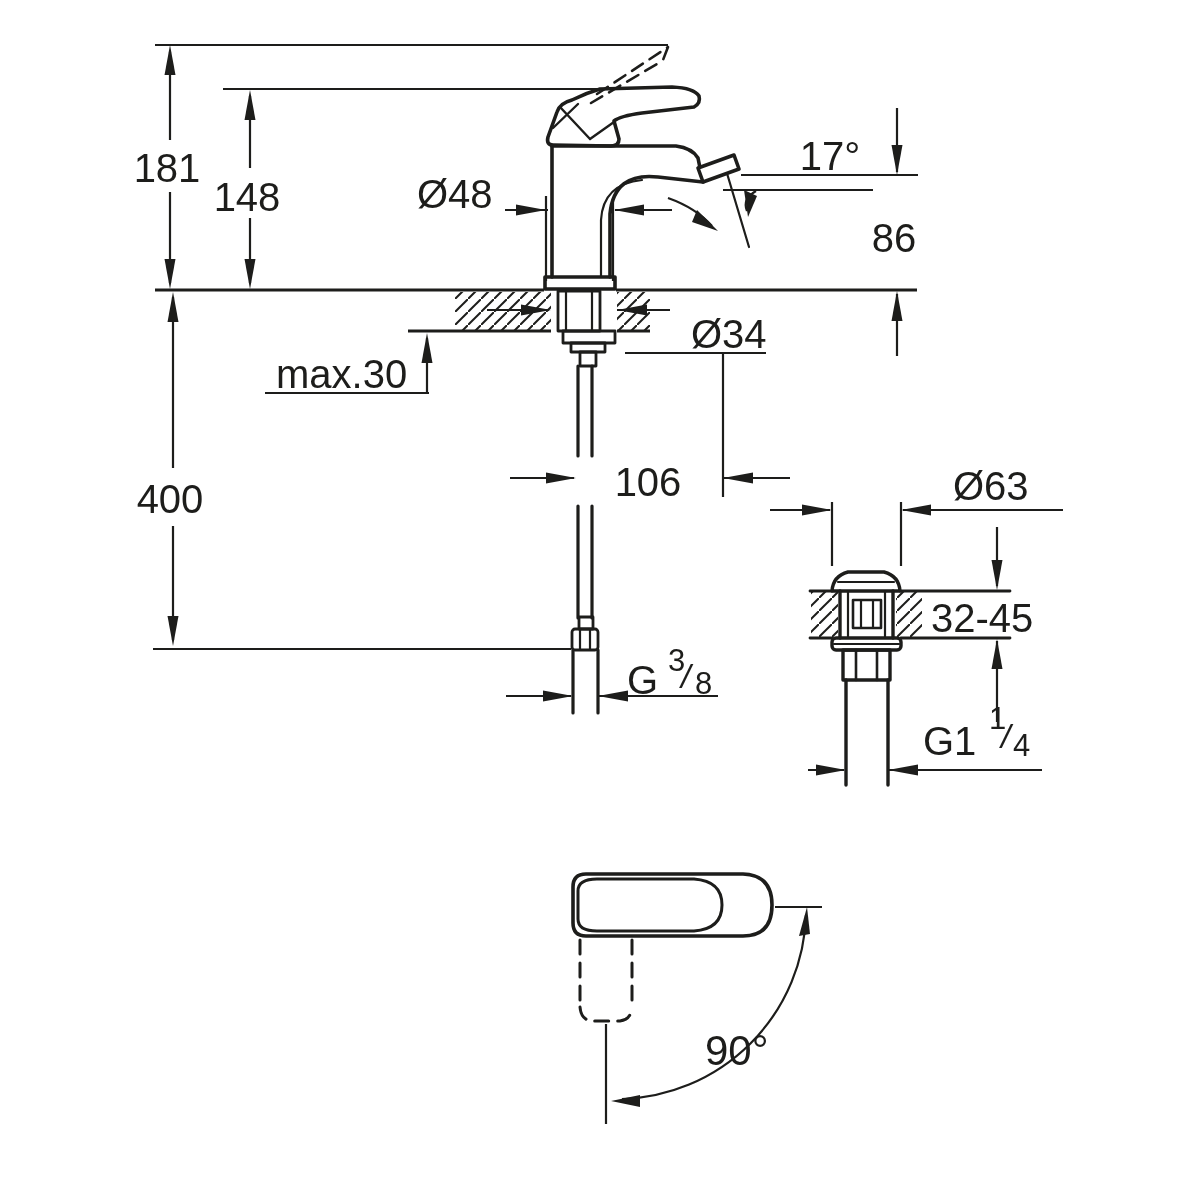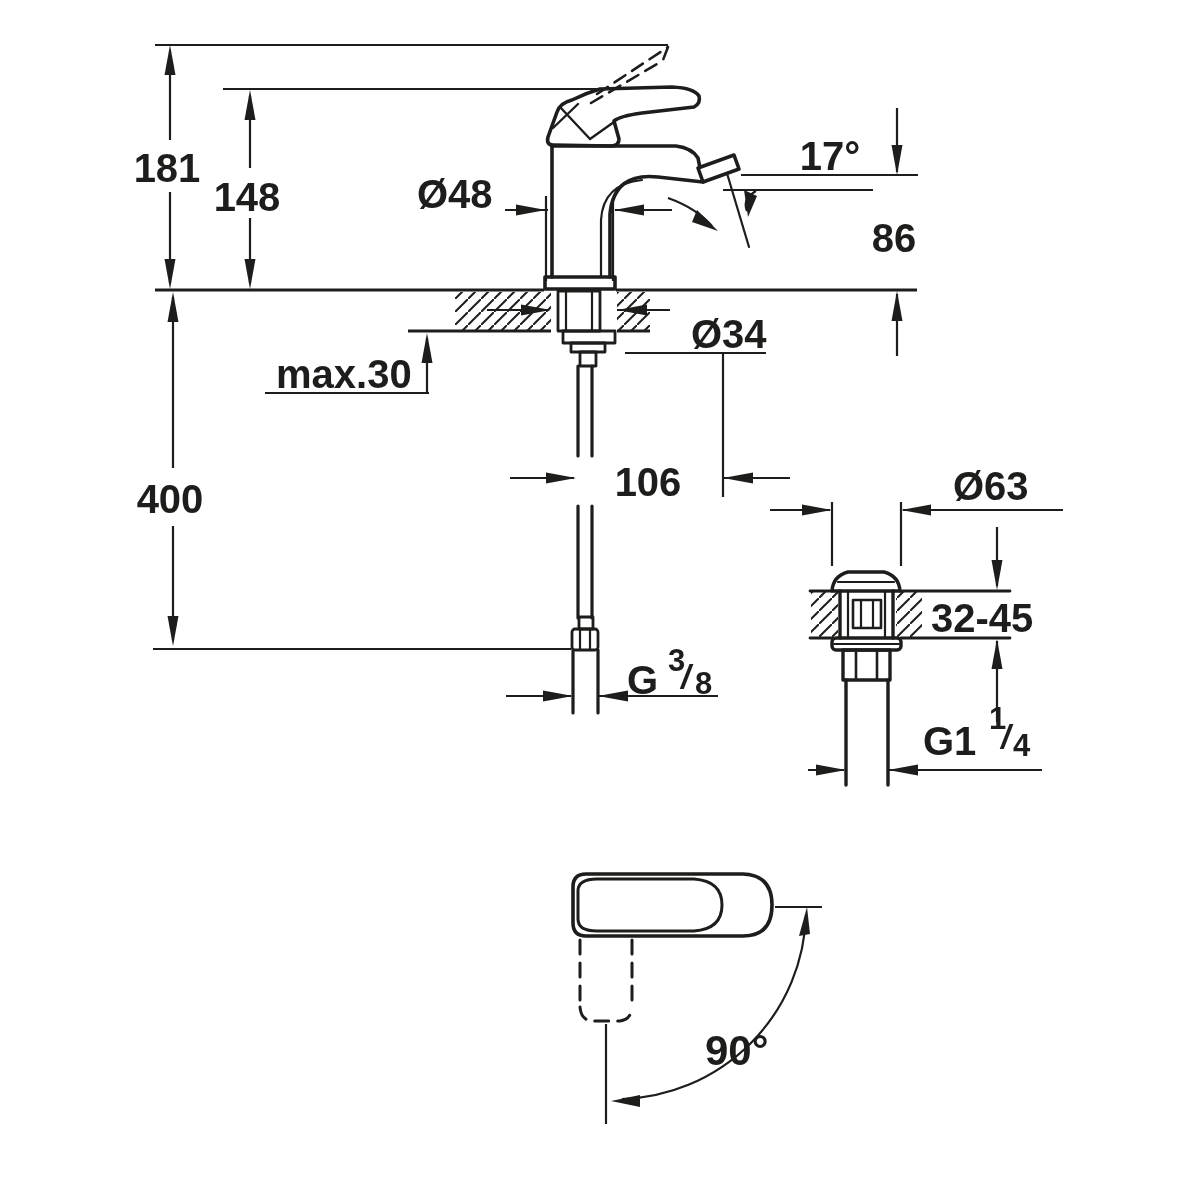--- a/index.html
+++ b/index.html
@@ -1,16 +1,16 @@
 <!DOCTYPE html>
 <html><head>
 <meta charset="utf-8">
 <style>
   html,body{margin:0;padding:0;background:#ffffff;}
-  .canvas{width:1200px;height:1200px;position:relative;background:#fff;overflow:hidden;font-weight:bold;}
+  .canvas{width:1200px;height:1200px;position:relative;background:#fff;overflow:hidden;}
   svg{display:block;}
   text{font-family:"Liberation Sans","DejaVu Sans",sans-serif;fill:#1d1d1b;}
   .dim{font-size:40px;}
   .dim-mid{font-size:40px;text-anchor:middle;}
   .frac{font-size:31px;}
   .slash{font-size:34px;font-style:italic;}
   .big{font-size:42px;}
 </style>
 </head>
 <body>

